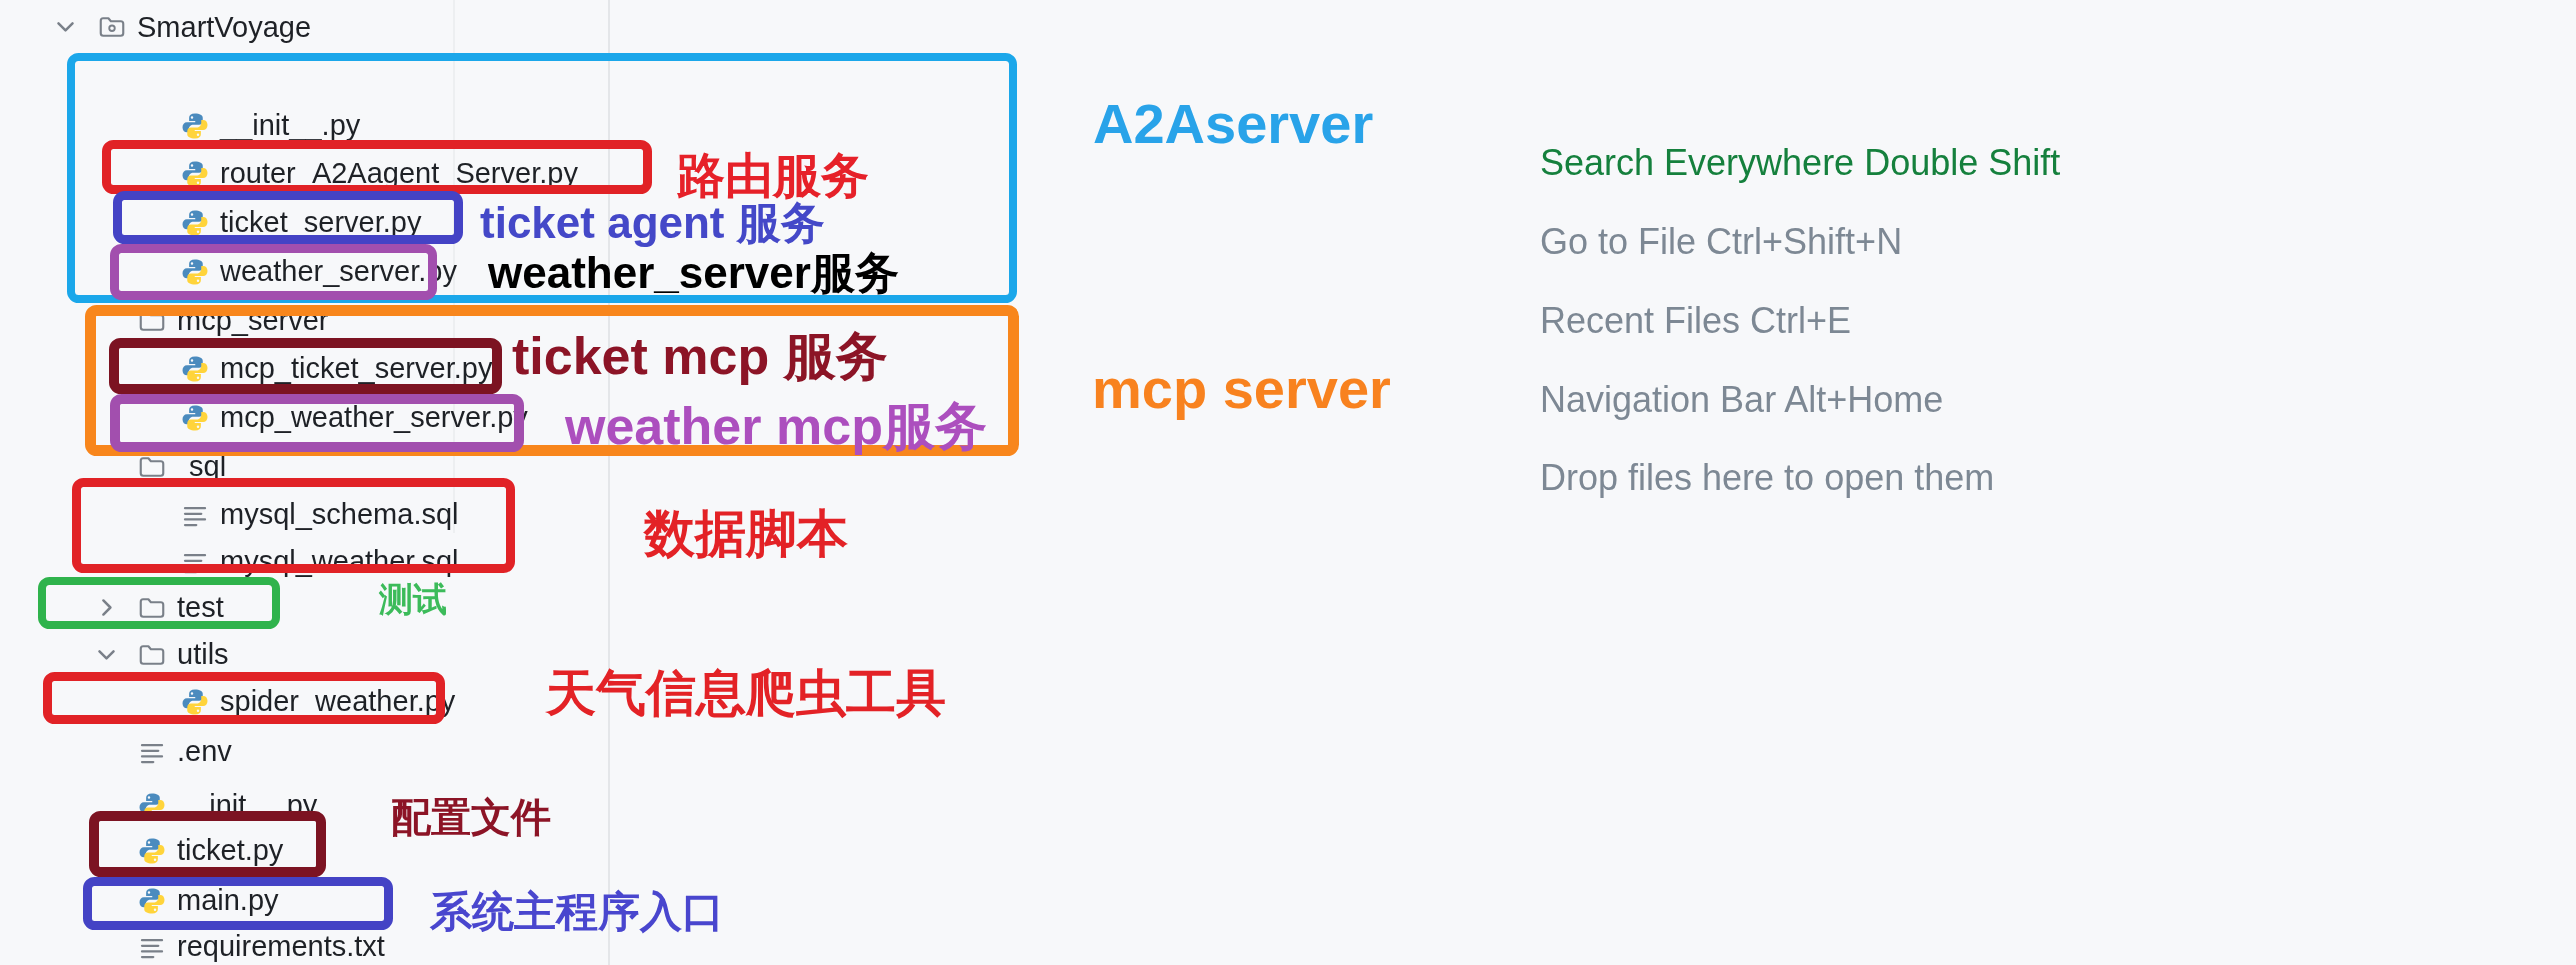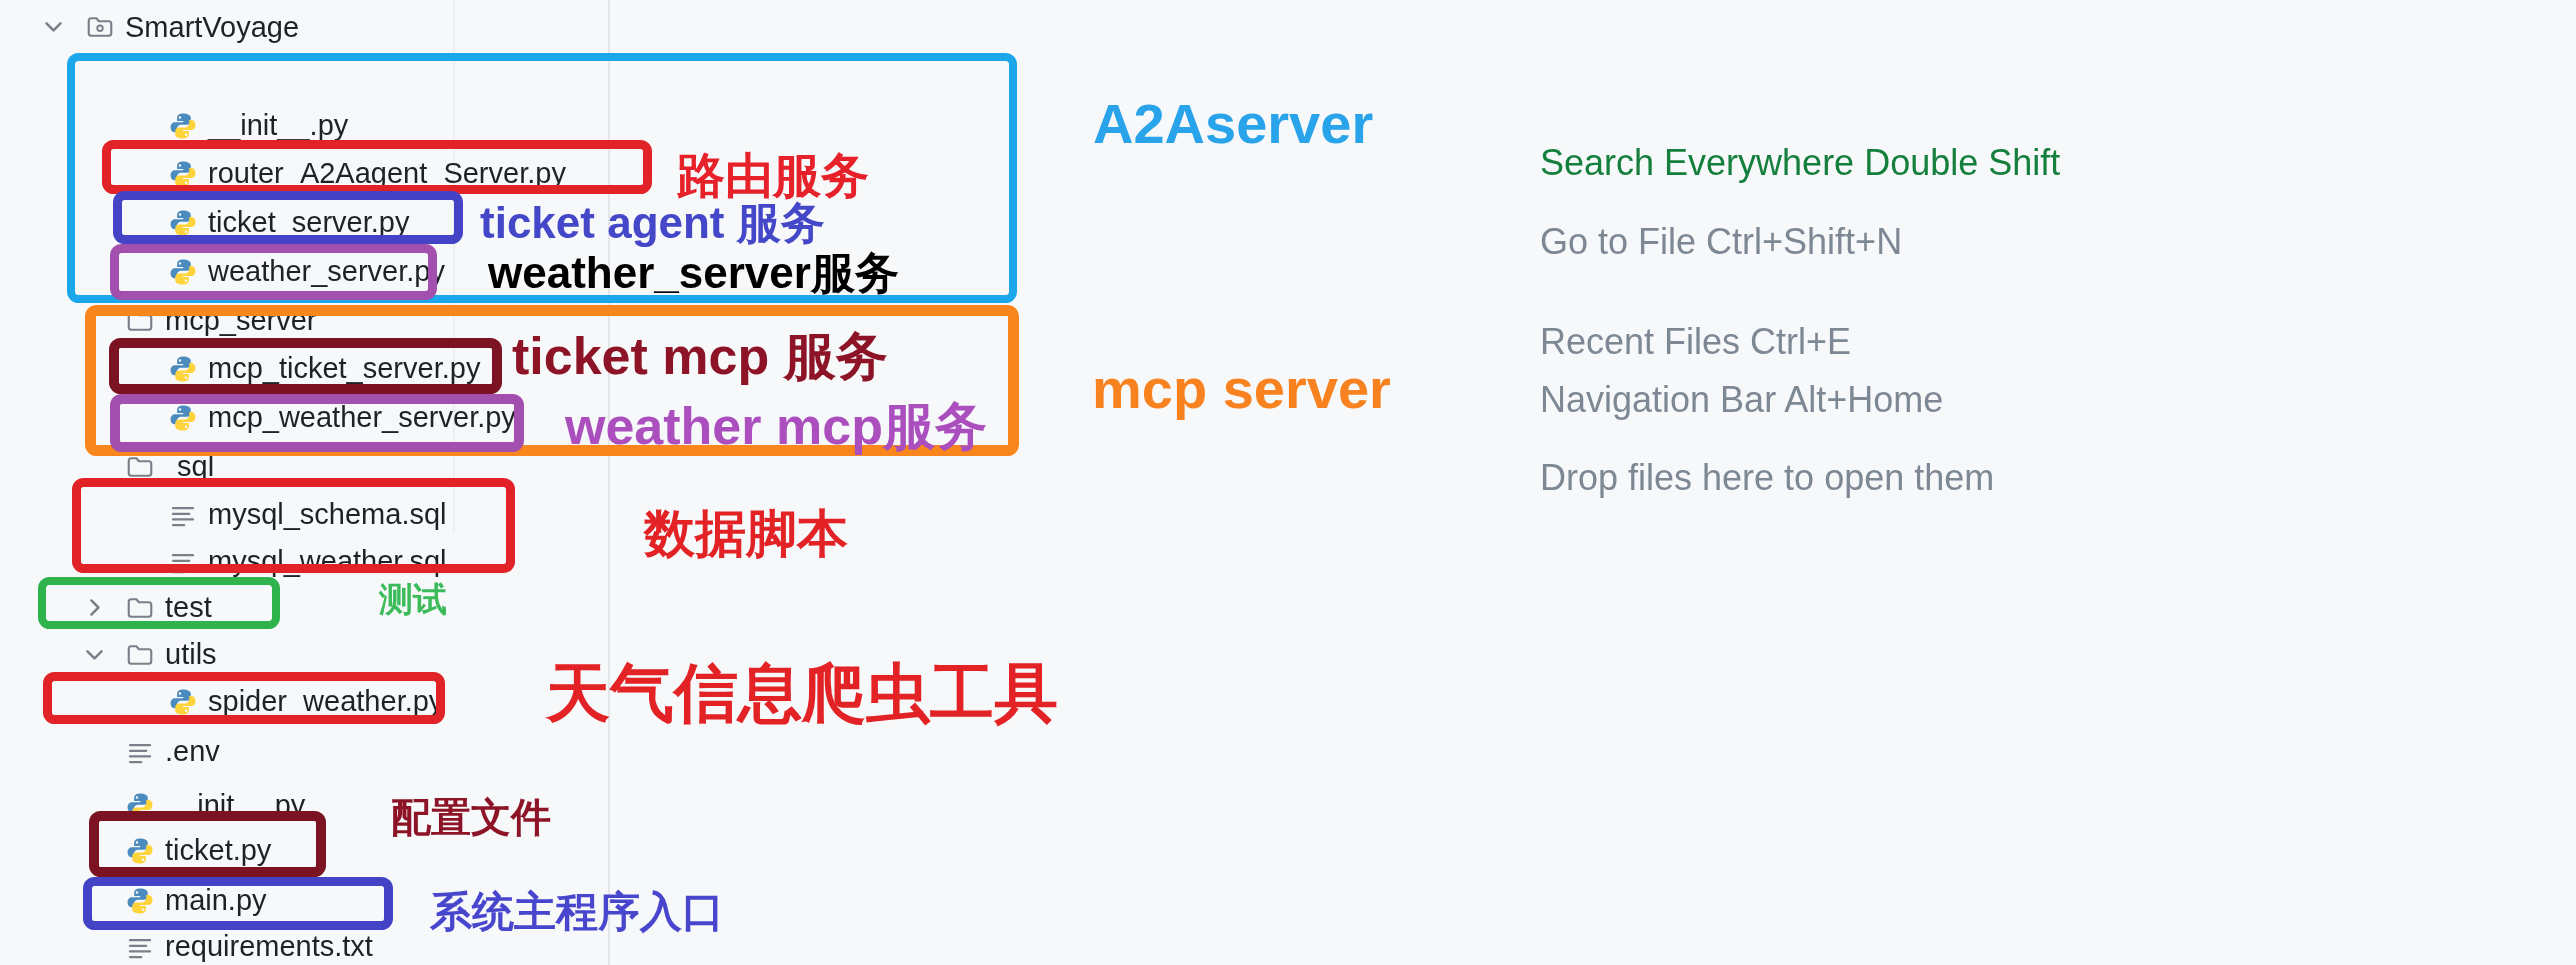--- a/index.html
+++ b/index.html
@@ -3,21 +3,21 @@
 <meta charset="utf-8">
 <style>
   html,body{margin:0;padding:0;background:#f7f8fa;}
   #stage{
     position:relative;width:2576px;height:965px;overflow:hidden;
     background:#f7f8fa;
     font-family:"Liberation Sans", "DejaVu Sans", sans-serif;
   }
   .vline{position:absolute;top:0;background:#e4e6e9;width:1.9px;}
   
-  #tree-layer{position:absolute;left:0;top:0;width:1057px;height:941px;z-index:2;}
+  #tree-layer{position:absolute;left:12px;top:0;width:1057px;height:941px;z-index:2;}
   .tree-row{position:absolute;left:0;width:634px;height:48px;}
   .tree-row .chev{position:absolute;width:25px;height:25px;top:11.5px;}
   .tree-row .ticon{position:absolute;width:30px;height:30px;top:9.6px;}
   .tree-row .tlabel{
     position:absolute;top:0;height:48px;line-height:48px;
     font-size:29px;color:#1e2126;white-space:nowrap;
   }
   
   #box-layer{position:absolute;left:0;top:0;z-index:3;}
   .ann-box{position:absolute;border-style:solid;border-radius:11.5px;background:transparent;}
@@ -30,21 +30,21 @@
 </style>
 </head>
 <body>
 
 <div id="stage">
   <div class="vline" style="left:453px;height:533px;background:#edeff1;"></div>
   <div class="vline" style="left:608px;height:965px;"></div>
   <div id="shortcut-layer">
       <div class="shortcut" style="left: 1540px; top: 163px; color: #15803d;">Search Everywhere Double Shift</div>
       <div class="shortcut" style="left: 1540px; top: 242px; color: rgb(125, 136, 148);">Go to File Ctrl+Shift+N</div>
-      <div class="shortcut" style="left: 1540px; top: 321px; color: rgb(125, 136, 148); margin-top: 21px;">Recent Files Ctrl+E</div>
+      <div class="shortcut" style="left: 1540px; top: 321px; color: rgb(125, 136, 148);">Recent Files Ctrl+E</div>
       <div class="shortcut" style="left: 1540px; top: 400px; color: rgb(125, 136, 148);">Navigation Bar Alt+Home</div>
       <div class="shortcut" style="left: 1540px; top: 478px; color: rgb(125, 136, 148);">Drop files here to open them</div>
     </div>
   <div id="tree-layer">
       <div class="tree-row" style="top: 2.9px;">
         <span class="chev" style="left: 41px;"><svg viewBox="0 0 16 16" width="25" height="25">
             <path d="M3.5 6l4.5 4.5L12.5 6" fill="none" stroke="#7a8089" stroke-width="1.6" stroke-linecap="round" stroke-linejoin="round"></path>
           </svg></span>
         <span class="ticon" style="left: 85px;"><svg viewBox="0 0 24 24" width="30" height="30">
             <path d="M3 7c0-1.1.8-2 1.9-2h4.2l2 2.4H19c1.1 0 2 .9 2 2V17c0 1.1-.9 2-2 2H5c-1.1 0-2-.9-2-2V7z" fill="none" stroke="#7a8089" stroke-width="1.7" stroke-linejoin="round"></path>
@@ -212,20 +212,20 @@
       <div class="ann-box" style="left: 83px; top: 877px; width: 292px; height: 35px; border-width: 9.6px; border-color: rgb(68, 67, 197);"></div>
     </div>
   <div id="label-layer">
       <div class="ann-label" style="left: 677px; top: 176px; font-size: 48px; color: rgb(230, 33, 41);">路由服务</div>
       <div class="ann-label" style="left: 480px; top: 223px; font-size: 44px; color: rgb(68, 72, 200);">ticket agent 服务</div>
       <div class="ann-label" style="left: 488px; top: 273px; font-size: 44px; color: #000000;">weather_server服务</div>
       <div class="ann-label" style="left: 512px; top: 357px; font-size: 52px; color: rgb(140, 20, 38);">ticket mcp 服务</div>
       <div class="ann-label" style="left: 565px; top: 427px; font-size: 52px; color: rgb(172, 79, 190);">weather mcp服务</div>
       <div class="ann-label" style="left: 644px; top: 534px; font-size: 51px; color: rgb(227, 34, 38);">数据脚本</div>
       <div class="ann-label" style="left: 379px; top: 600px; font-size: 34px; color: rgb(60, 187, 90); text-align: right;">测试</div>
-      <div class="ann-label" style="left: 546px; top: 693px; font-size: 64px; color: rgb(227, 34, 38);">天气信息爬虫工具</div>
+      <div class="ann-label" style="left: 546px; top: 693px; font-size: 50px; color: rgb(227, 34, 38);">天气信息爬虫工具</div>
       <div class="ann-label" style="left: 391px; top: 817px; font-size: 40px; color: rgb(140, 20, 38);">配置文件</div>
       <div class="ann-label" style="left: 430px; top: 912px; font-size: 42px; color: rgb(73, 70, 206);">系统主程序入口</div>
       <div class="heading" style="left: 1093px; top: 123px; font-size: 56px; color: rgb(41, 163, 233);">A2Aserver</div>
       <div class="heading" style="left: 1092px; top: 388px; font-size: 56px; color: rgb(248, 130, 31);">mcp server</div>
     </div>
 </div>
 
 
 </body></html>

